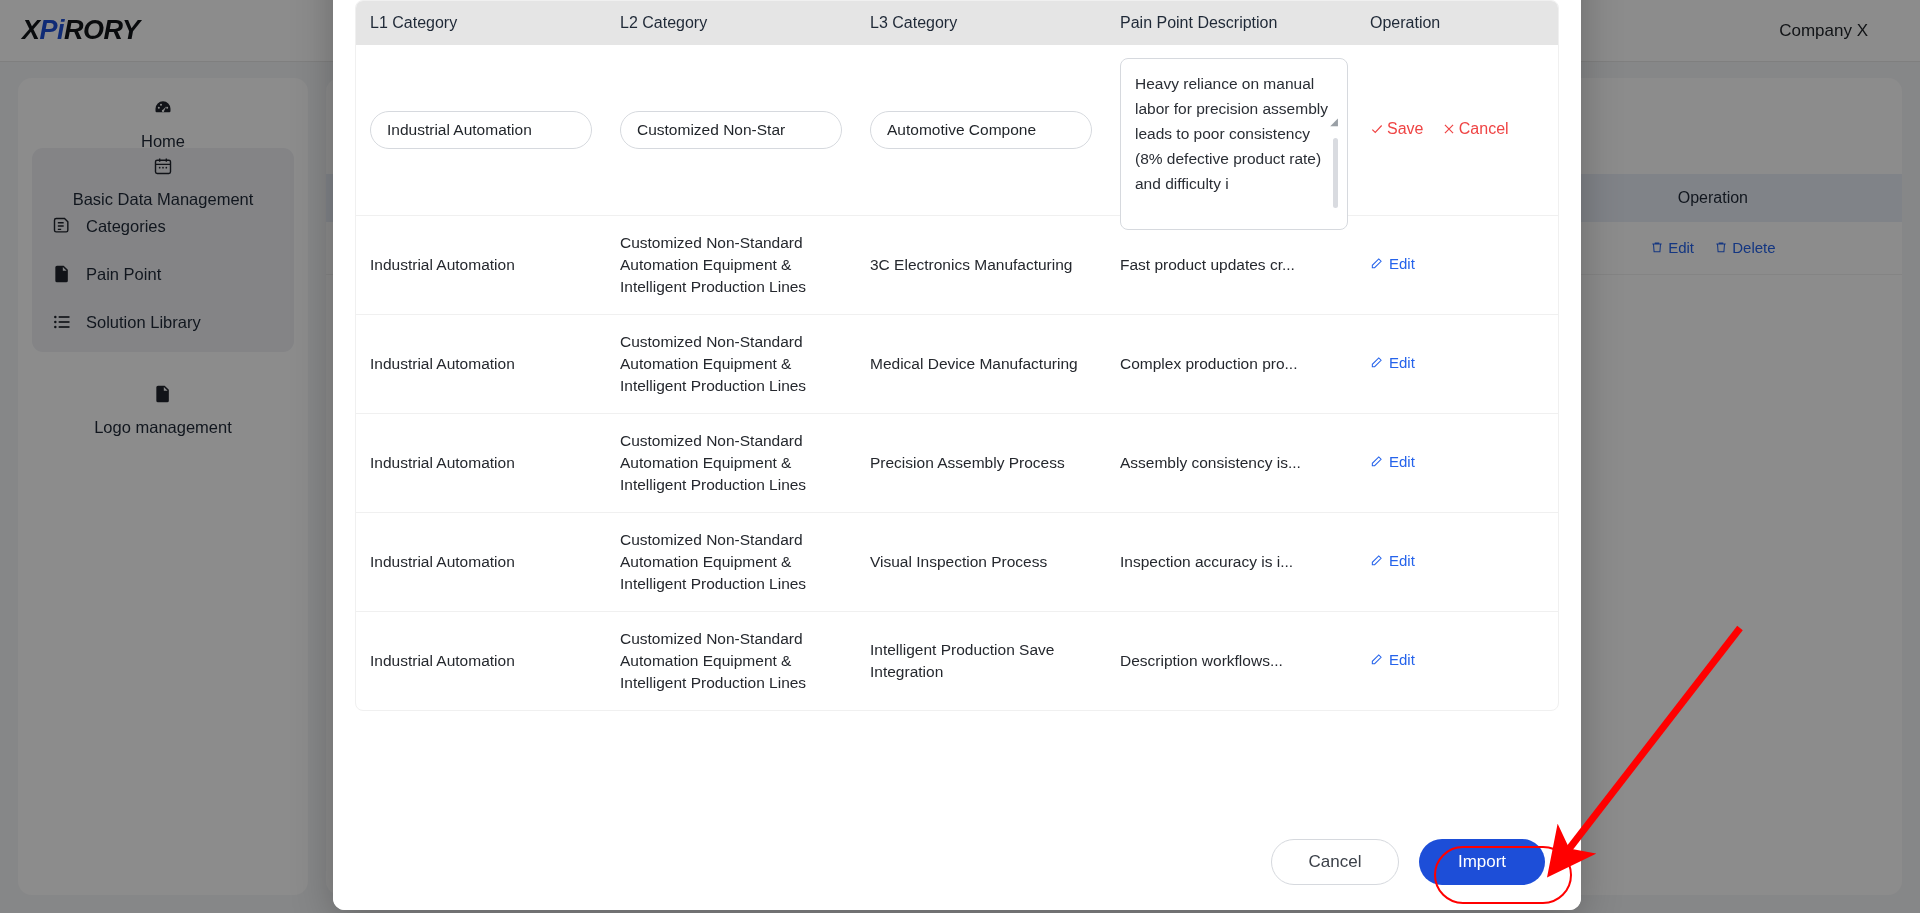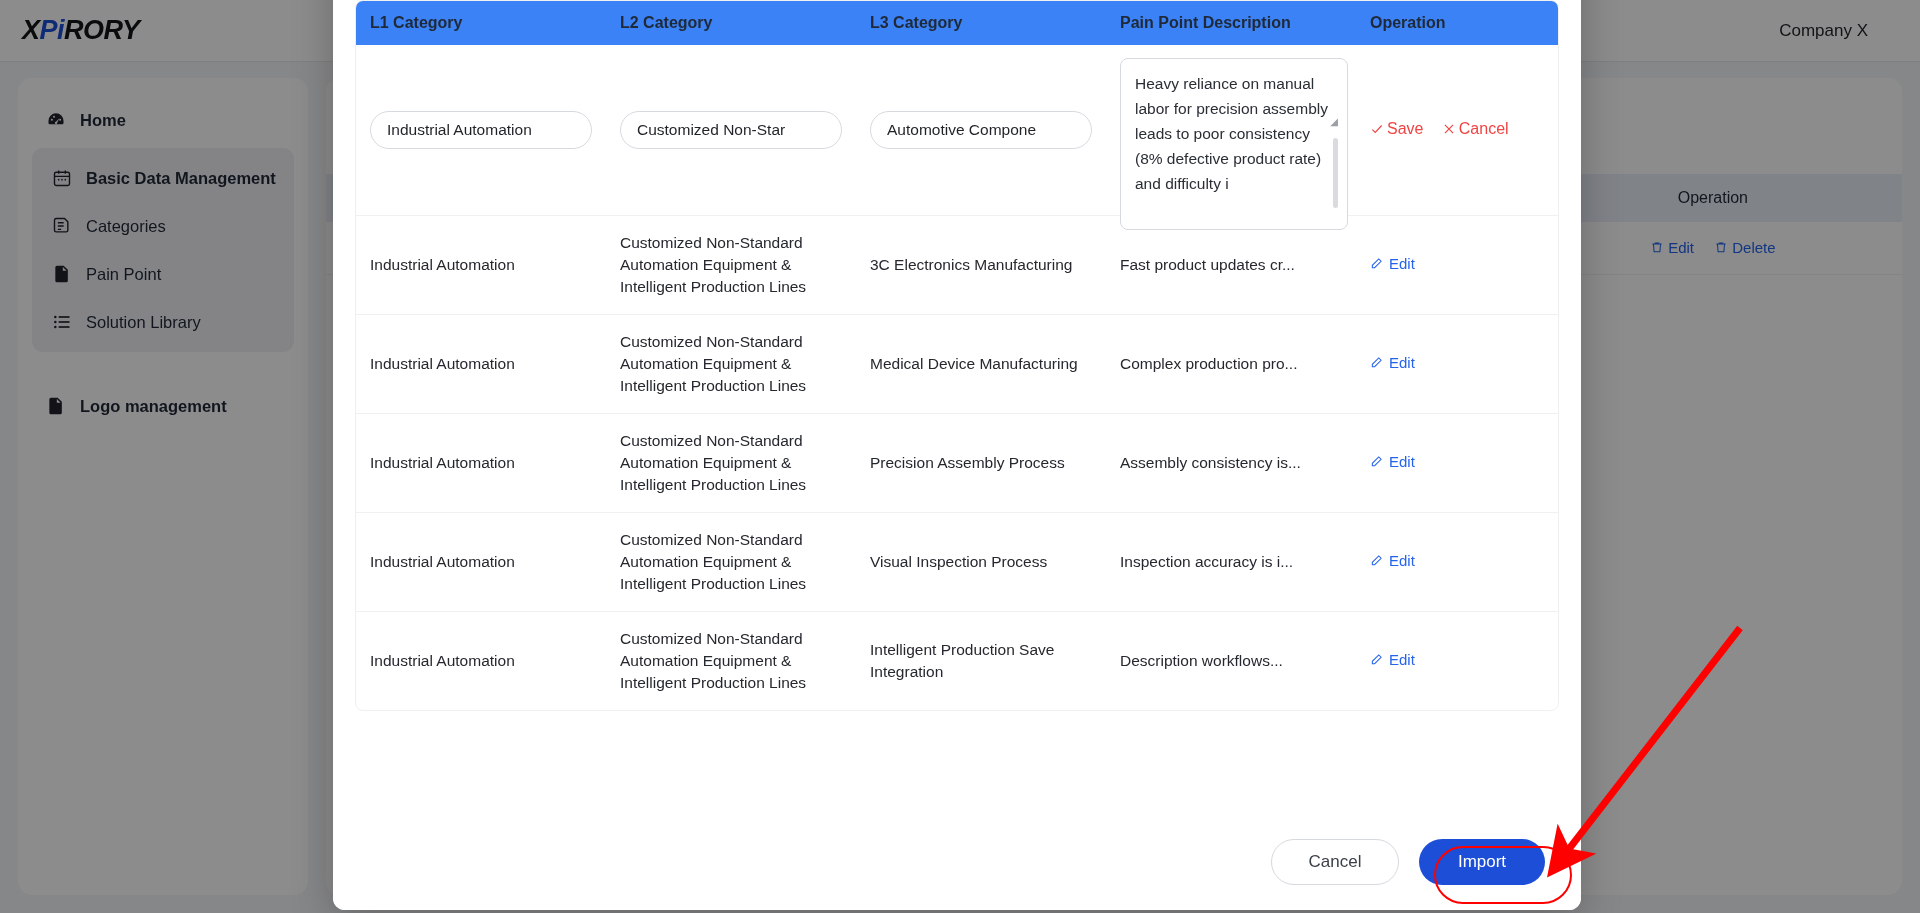--- a/index.html
+++ b/index.html
@@ -34,21 +34,21 @@
     position: absolute; top: 78px; left: 18px; width: 290px; bottom: 18px;
     background: #ffffff; border-radius: 14px;
     padding: 14px 0 0 0;
   }
   .side-item {
     display: flex; align-items: center; gap: 14px;
     height: 44px; margin: 6px 14px; padding: 0 14px;
     border-radius: 9px; font-size: 16.5px; color: #1f2937; cursor: pointer;
     white-space: nowrap;
   }
-  .side-item.bold { font-weight: 700; }
+  .side-item.bold { font-weight: 400; flex-direction: column; }
   .side-group { margin: 4px 14px 4px 14px; background: #f0f1f5; border-radius: 11px; padding: 4px 0; }
   .side-group .side-item { margin: 4px 6px; }
   .side-item.active {
     background: #8e8fb0; color: #2b2f3a; font-weight: 400;
   }
   .side-item.active::before {
     content: ""; position: absolute; left: 18px; width: 4px; height: 38px;
     background: #1d4fd8; border-radius: 0 3px 3px 0;
   }
   .side-ico { width: 20px; height: 20px; flex: 0 0 20px; display: block; color: #20242c; }
@@ -90,21 +90,21 @@
   }
   #modal-body {
     flex: 1 1 auto; padding: 0 22px; overflow: hidden;
   }
   #modal-table-wrap {
     border: 1px solid #f0f0f0; border-radius: 8px; overflow: hidden;
     margin-top: 120px;
   }
   table.mtbl { width: 100%; border-collapse: collapse; table-layout: fixed; }
   table.mtbl th {
-    background: #3b82f6; height: 44px; font-size: 16px; font-weight: 700;
+    background: #e5e5e5; height: 44px; font-size: 16px; font-weight: 400;
     color: #1f2937; text-align: left; padding: 4px 14px;
   }
   table.mtbl td {
     font-size: 15.5px; color: #25282e; padding: 16px 14px;
     border-top: 1px solid #f0f0f0; vertical-align: middle; line-height: 1.42;
   }
   col.c1 { width: 250px; } col.c2 { width: 250px; }
   col.c3 { width: 250px; } col.c4 { width: 250px; } col.c5 { width: 202px; }
 
   

